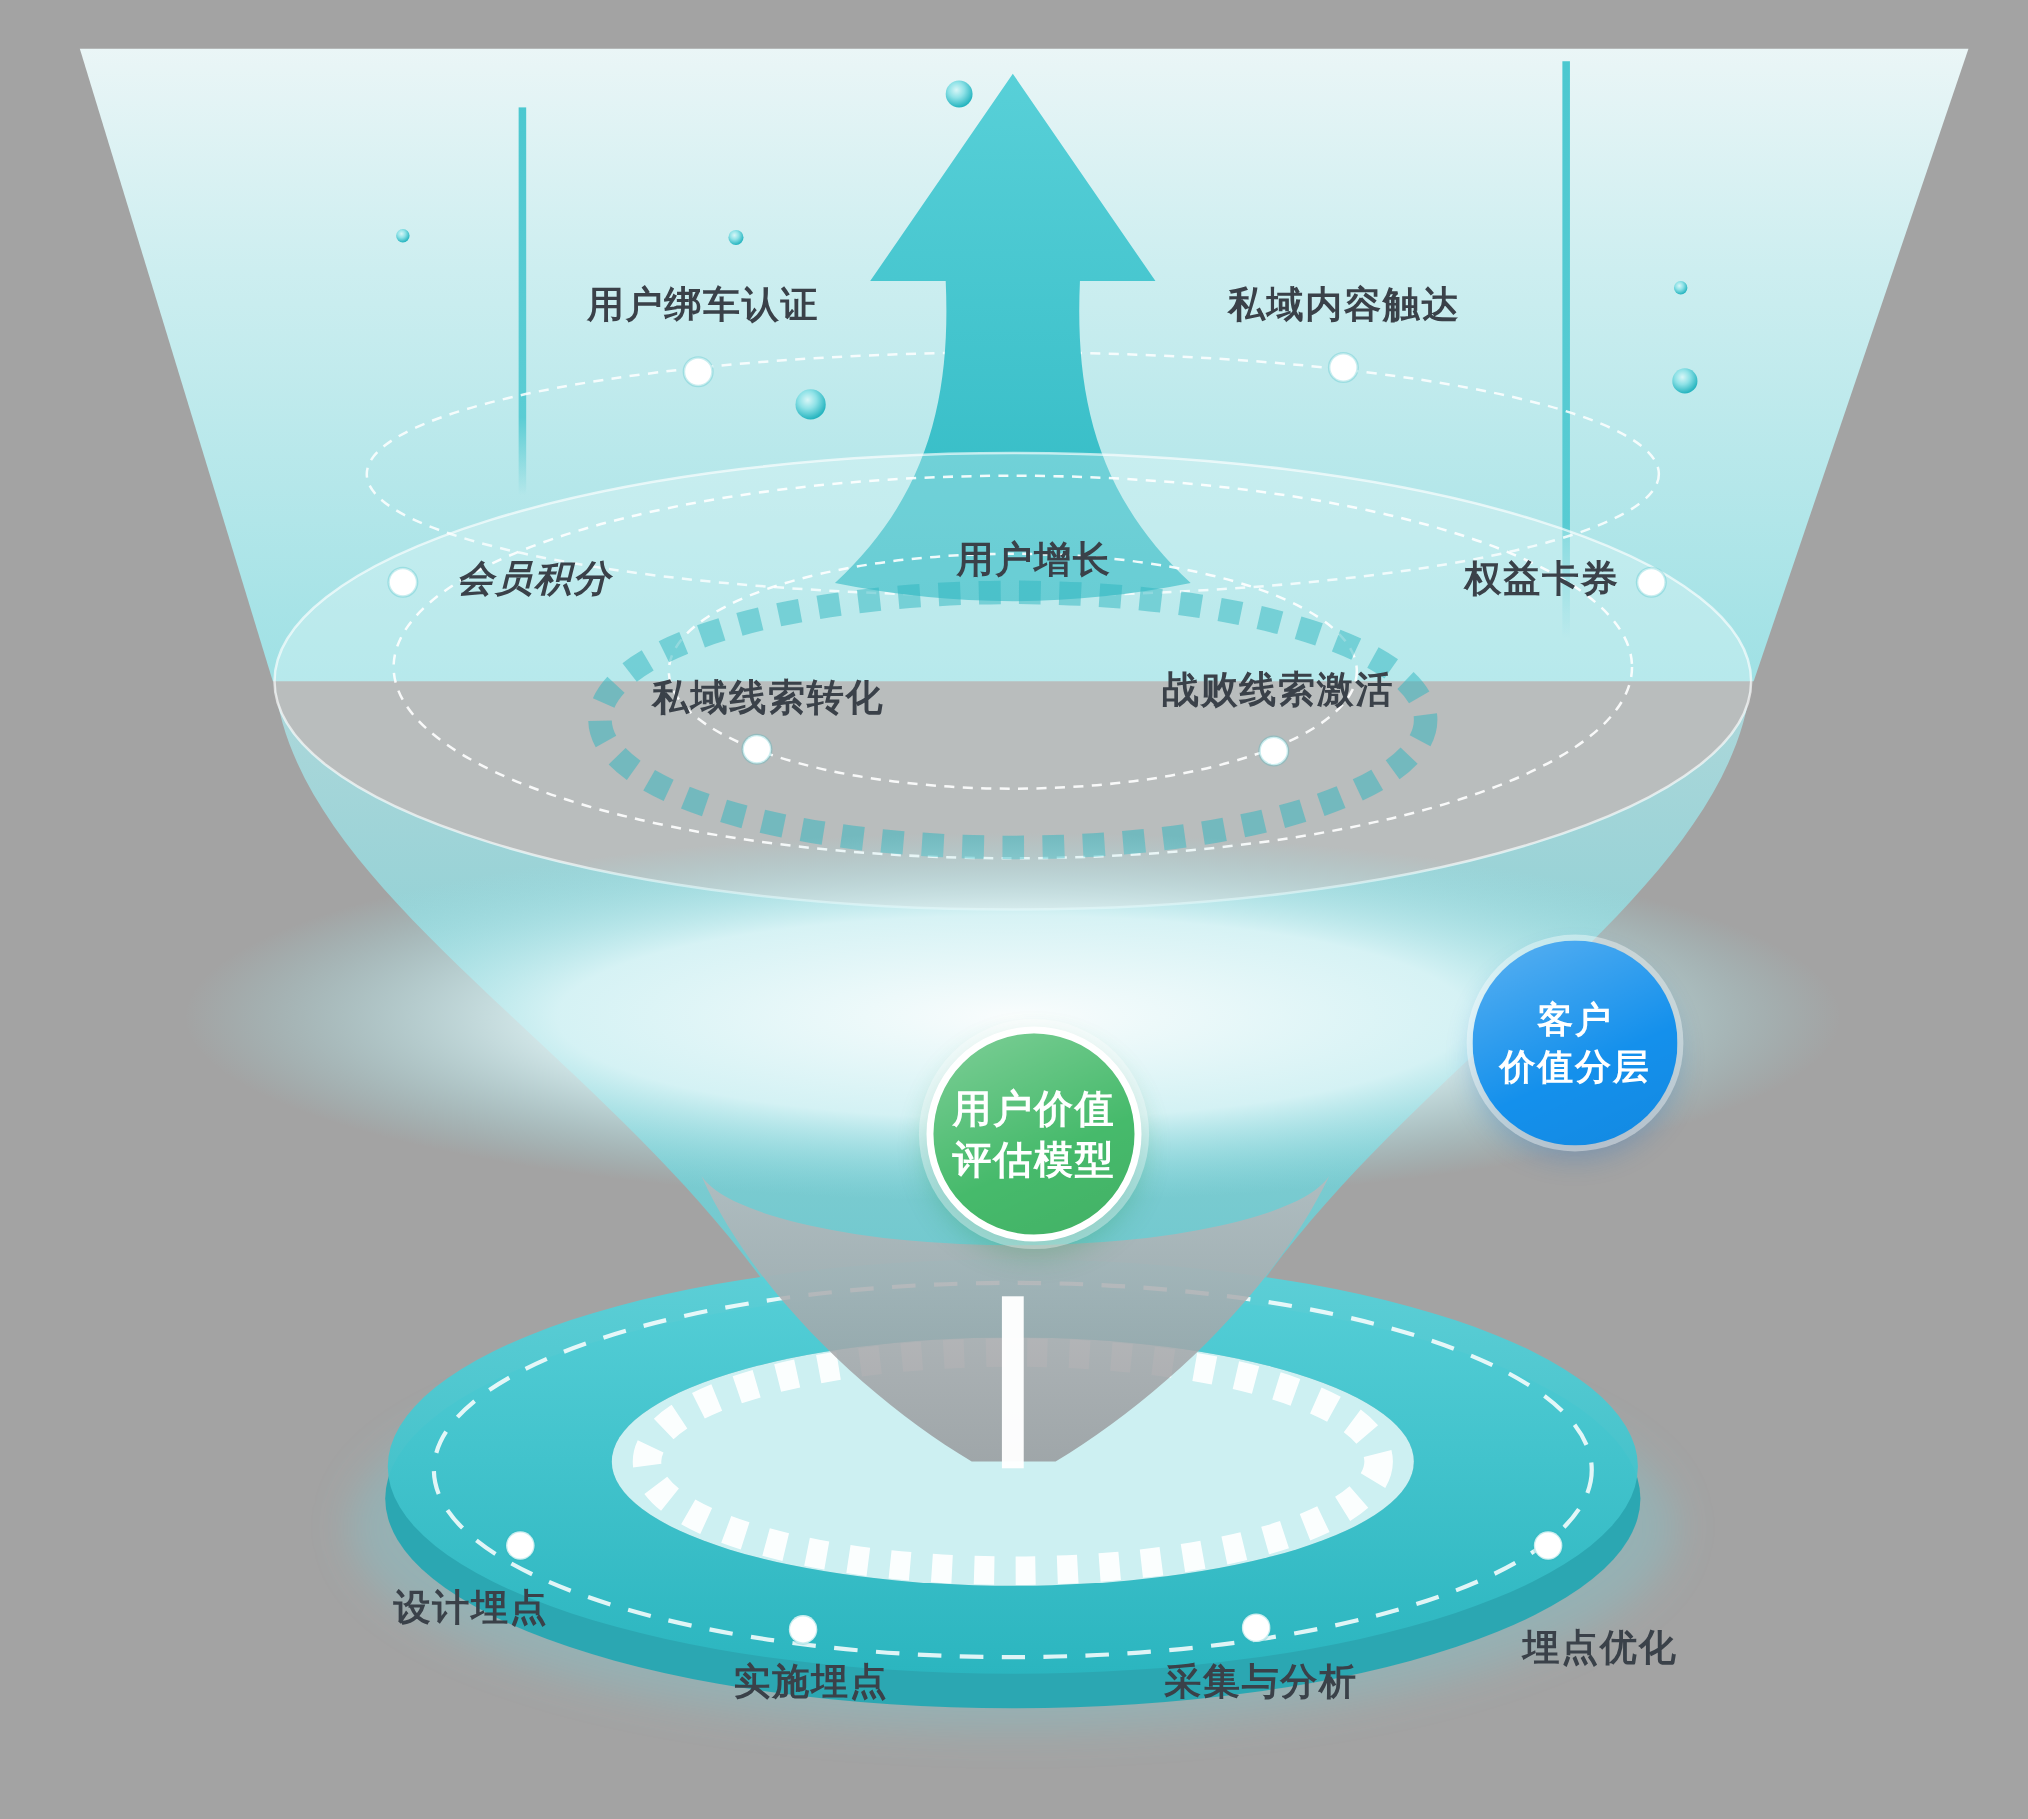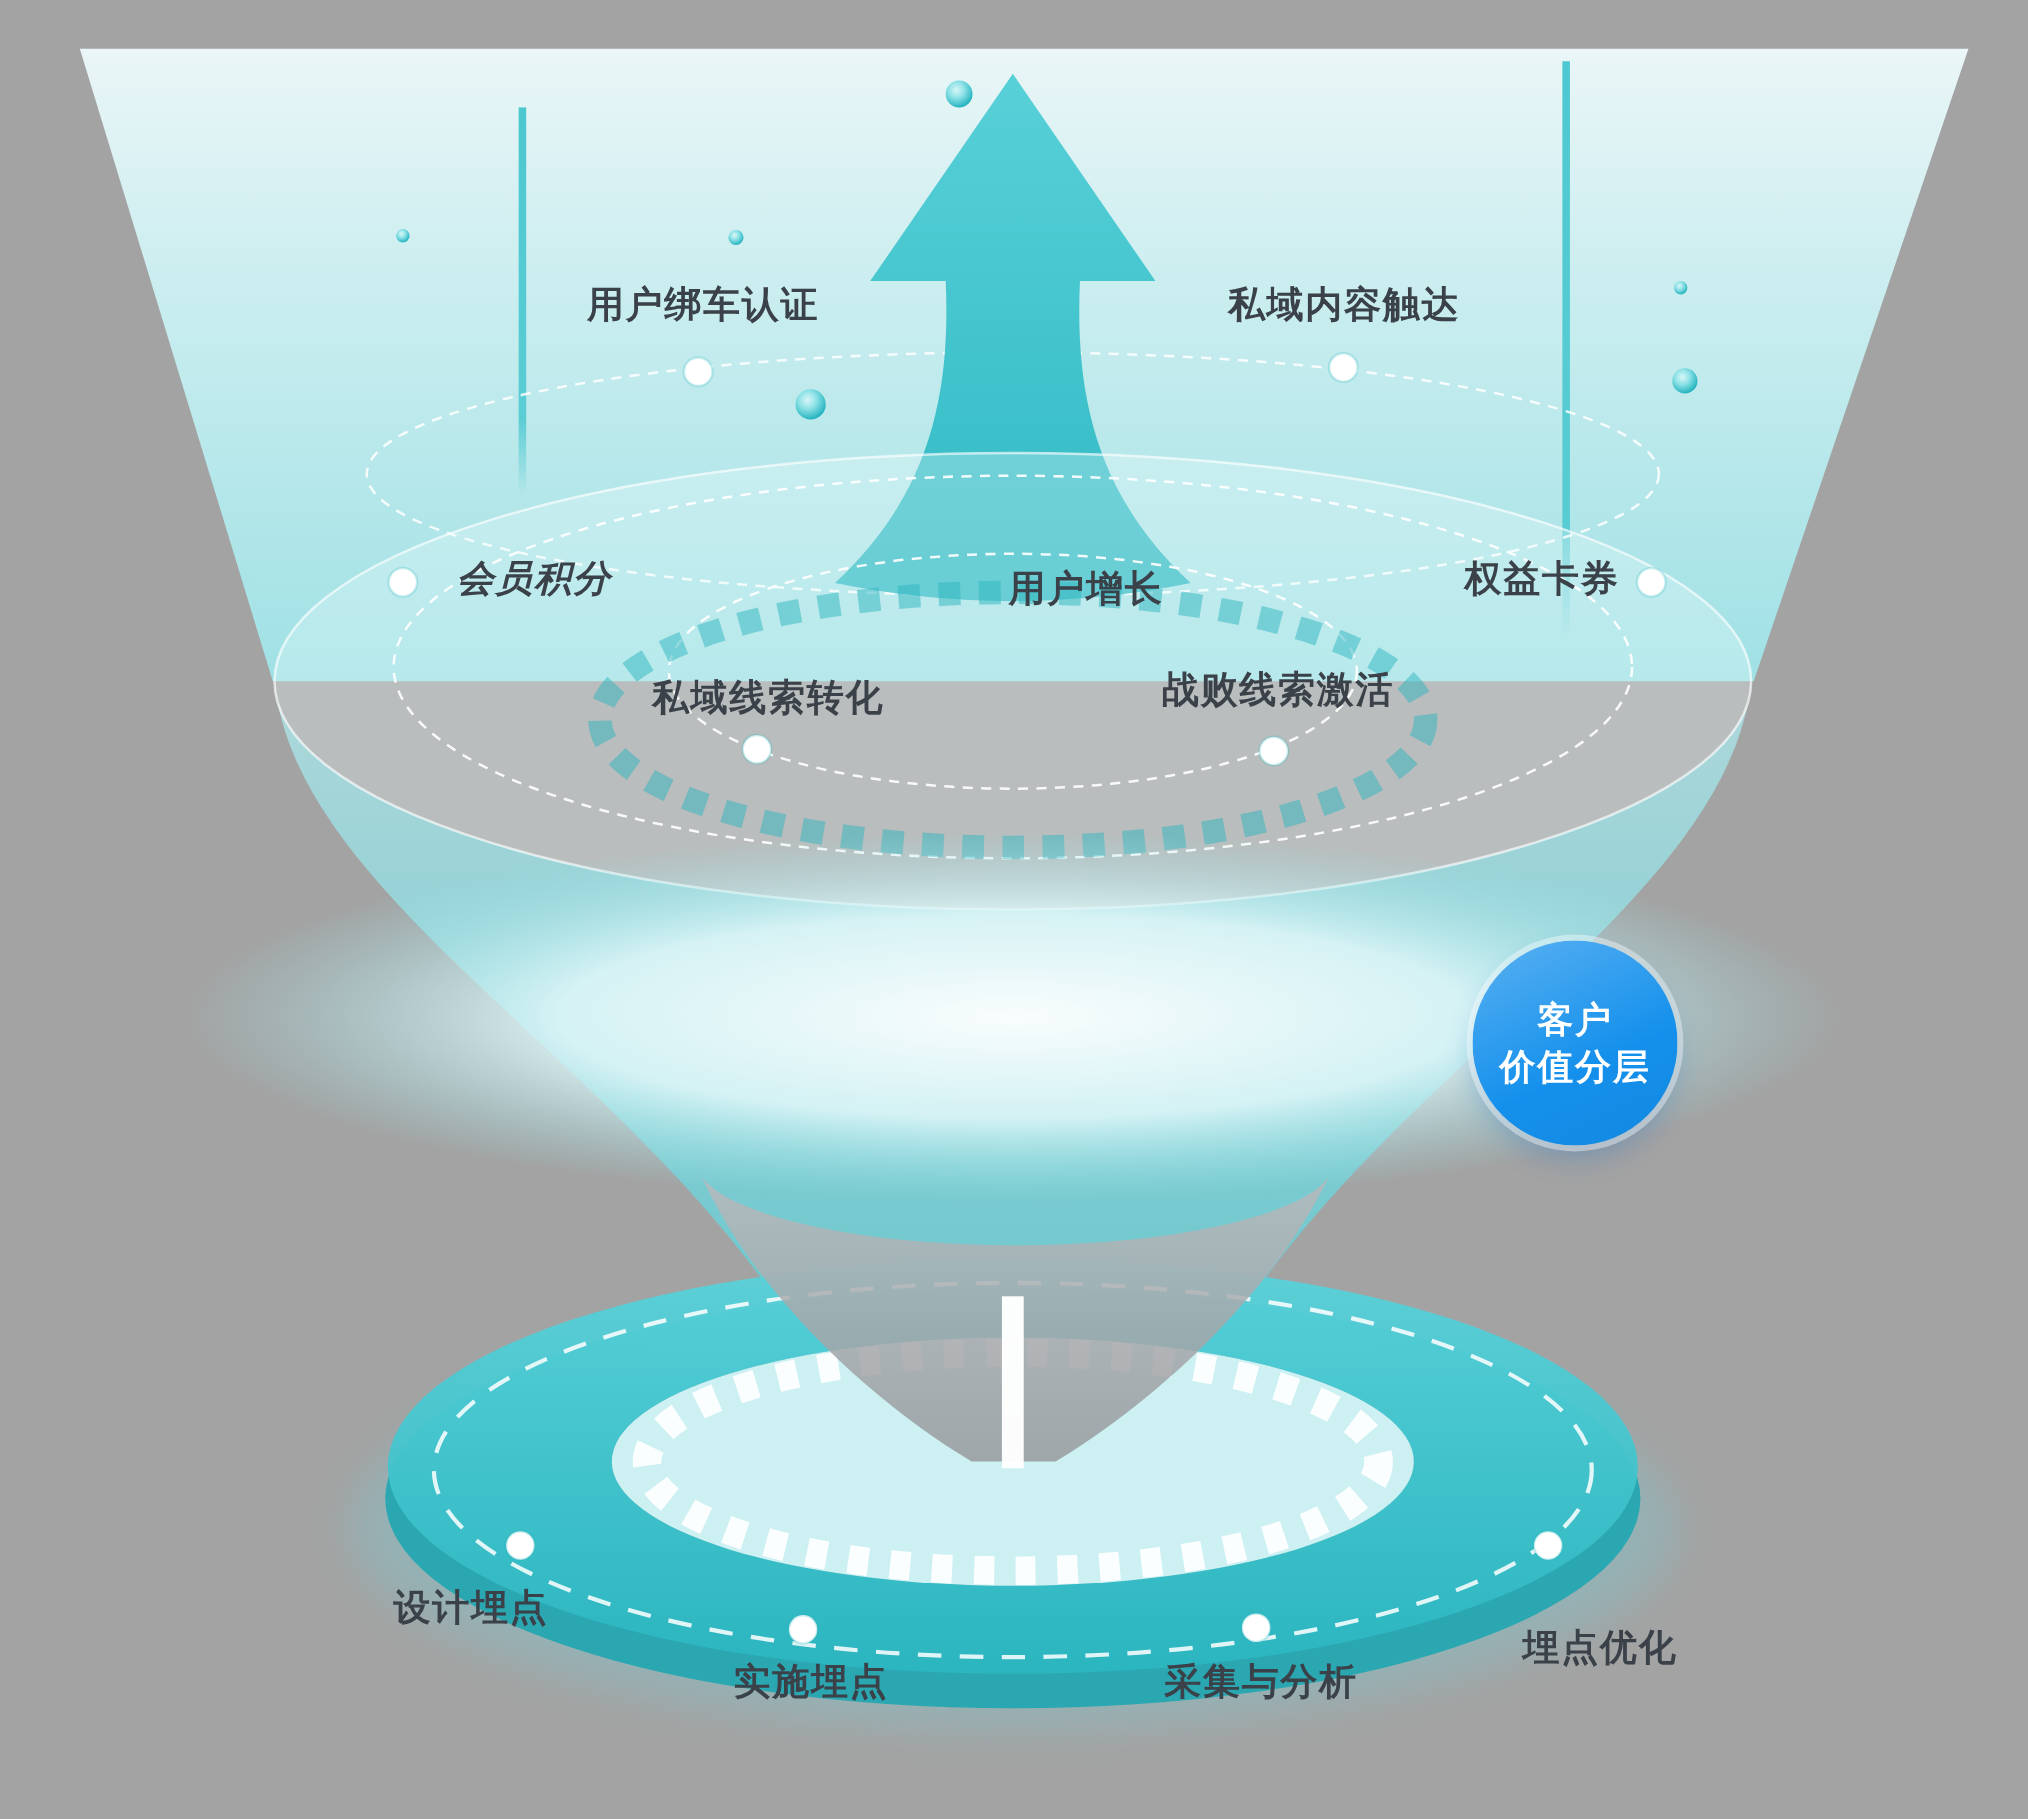--- a/index.html
+++ b/index.html
@@ -19,21 +19,21 @@
     font-size:37px;
     line-height:1.2;
     letter-spacing:1.7px;
     color:var(--label-text,#3a4149);
     white-space:nowrap;
     z-index:5;
   }
 
   #lbl-user-binding      { left:703px;  top:305px; }
   #lbl-private-content   { left:1344px; top:305px; }
-  #lbl-user-growth       { left:1086px; top:560px;margin-top:29px; }
+  #lbl-user-growth       { left:1034px; top:560px; }
   #lbl-member-points     { left:534px;  top:579px;font-style:italic; }
   #lbl-benefit-cards     { left:1542px; top:579px; }
   #lbl-private-lead      { left:768px;  top:698px; }
   #lbl-lost-lead         { left:1278px; top:690px; }
   #lbl-design-tracking   { left:471px;  top:1608px; }
   #lbl-implement-tracking{ left:811px;  top:1682px; }
   #lbl-collect-analyze   { left:1261px; top:1682px; }
   #lbl-tracking-optimize { left:1600px; top:1608px;margin-top:40px; }
 
   .node-circle {
@@ -184,15 +184,19 @@
   <div class="label" id="lbl-implement-tracking">实施埋点</div>
   <div class="label" id="lbl-collect-analyze">采集与分析</div>
   <div class="label" id="lbl-tracking-optimize">埋点优化</div>
 
 
   <div class="node-circle" id="circle-blue">
     <span>客户</span>
     <span>价值分层</span>
   </div>
 
+  <div class="node-circle" id="circle-green">
+    <span>用户价值</span>
+    <span>评估模型</span>
+  </div>
 
 </div>
 
 
 </body></html>

